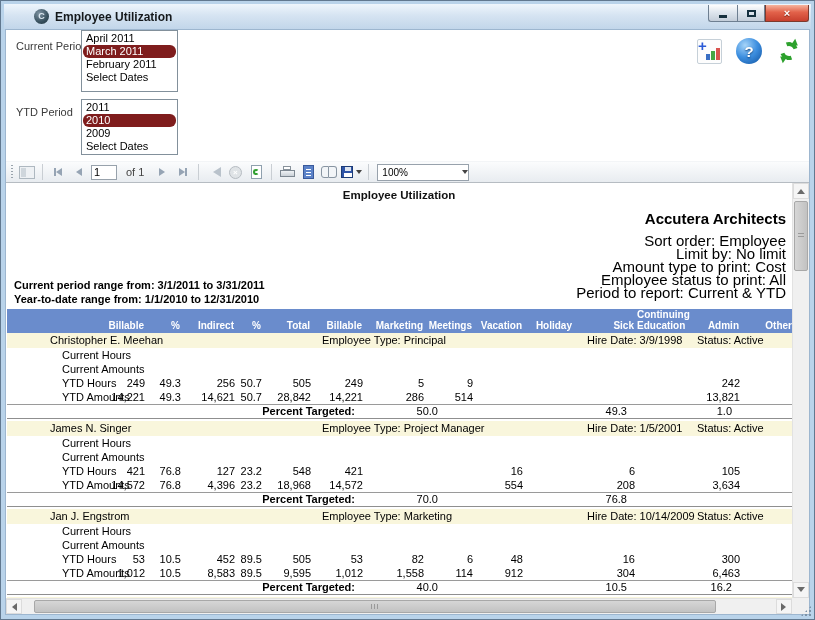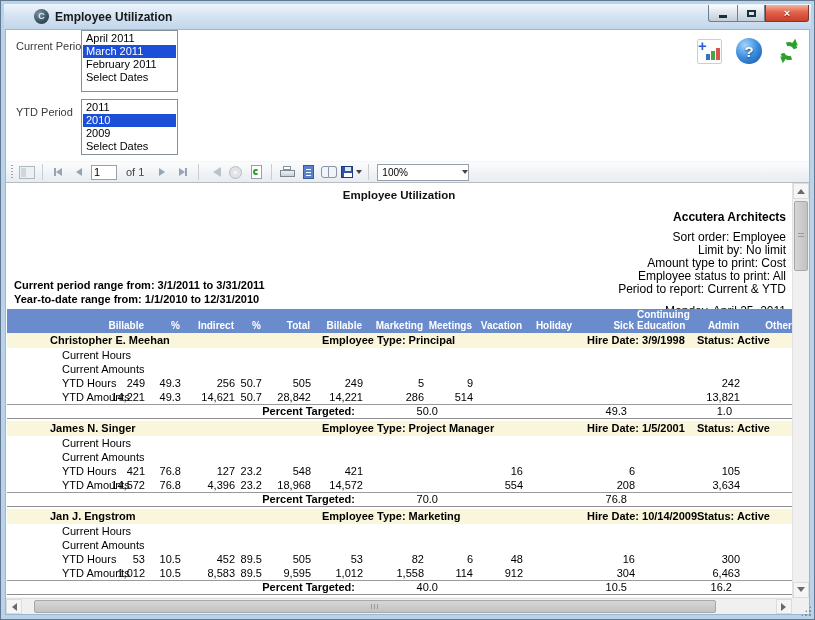--- a/index.html
+++ b/index.html
@@ -26,21 +26,21 @@
   .wbtn.close span { color:#fff; font-size:11px; font-weight:bold; line-height:1; text-shadow:0 1px 1px #7c2418; }
 
   
   .content { position:absolute; top:28px; left:4px; right:4px; bottom:4px; background:#fff; border:1px solid #9db6cf; }
 
   
   .filter-panel { position:relative; height:131px; background:#fff; }
   .flabel { position:absolute; left:10px; font-size:11px; color:#3b3b3b; }
   .listbox { position:absolute; left:75px; width:97px; background:#fff; border:1px solid #82909b; padding:1px; overflow:hidden; }
   .lb-item { height:13px; line-height:13px; font-size:11px; padding-left:3px; color:#000; white-space:nowrap; }
-  .lb-item.sel { background:#1d4ed8; color:#fff; }
+  .lb-item.sel { background:#7f1d1d; color:#fff;border-radius:6px; }
 
   .action-icons { position:absolute; top:8px; right:7px; display:flex; align-items:center; gap:14px; }
   .ic-chart-add { position:relative; width:25px; height:25px; background:#fdfdfd; border:1px solid #c6d0d8; border-radius:2px; }
   .ic-chart-add .bar { position:absolute; bottom:3px; width:4px; }
   .ic-chart-add .b1 { left:8px;  height:6px;  background:#3a6fc4; }
   .ic-chart-add .b2 { left:13px; height:9px;  background:#46a546; }
   .ic-chart-add .b3 { left:18px; height:12px; background:#d9534f; }
   .ic-chart-add .plus { position:absolute; left:0px; top:-3px; color:#2b5bd7; font-size:15px; font-weight:bold; }
   .ic-help { width:26px; height:26px; border-radius:50%;
     background:radial-gradient(circle at 35% 28%, #a6d4f8, #3d8fe0 48%, #10529e);
@@ -84,32 +84,32 @@
   .ic-save::after { content:""; position:absolute; bottom:0; left:2px; width:8px; height:4px; background:#fff; }
   .caret { width:0; height:0; border:3px solid transparent; border-top:4px solid #444; margin-left:3px; margin-top:3px; }
   .zoombox { width:92px; height:17px; background:#fff; border:1px solid #98a2ac; display:flex; align-items:center; padding-left:4px; margin-left:2px; }
   .zoombox .zv { flex:1; font-size:10px; color:#000; }
 
   
   .report-area { position:absolute; top:153px; left:0; right:0; bottom:0; background:#f0f0f0; }
   .viewport { position:absolute; left:0; top:0; right:17px; bottom:16px; background:#fff; overflow:hidden; }
 
   .rtitle { position:absolute; top:6px; left:0; width:100%; text-align:center; font-size:11.5px; font-weight:bold; color:#111; }
-  .rmeta { position:absolute; top:27px; right:6px; text-align:right; font-size:12px; color:#000; }
+  .rmeta { position:absolute; top:27px; right:6px; text-align:right; font-size:15px; color:#000; }
   .rmeta .company { font-weight:bold; margin-bottom:7px; }
   .rmeta .mline { line-height:13px; }
   .rmeta .dline { margin-top:9px; line-height:13px; }
   .rranges { position:absolute; left:8px; top:95px; font-size:11px; font-weight:bold; color:#000; }
   .rranges div { line-height:14px; }
 
   .rtable { position:absolute; top:126px; left:1px; width:788px; font-size:11px; color:#000; }
   .gridrow { display:grid; grid-template-columns:85px 55px 36px 54px 27px 49px 52px 61px 49px 50px 50px 62px 42px 63px 53px; }
   .thead { background:#6a8ccc; color:#fff; font-weight:bold; font-size:10px; height:24px; align-items:end; padding-bottom:0; }
   .hcell { text-align:right; padding-right:3px; line-height:11px; padding-bottom:2px; }
-  .band { position:relative; height:15px; background:#f9f6dc; font-weight:bold; }
+  .band { position:relative; height:15px; background:#f9f6dc; font-weight:normal; }
   .band span { position:absolute; top:0; line-height:15px; white-space:nowrap; }
   .band .nm { left:43px; } .band .ty { left:315px; } .band .hd { left:580px; } .band .st { left:690px; }
   .drow { height:14px; line-height:14px; }
   .rlabel { padding-left:55px; white-space:nowrap; overflow:visible;text-align:right; }
   .vcell { text-align:right; padding-right:2px; white-space:nowrap; }
   .ptrow { height:15px; line-height:13px; border-top:1px solid #9a9a9a; border-bottom:1px solid #8f8f8f; margin-bottom:2px; background:#fff;gap:44px; }
   .ptlabel { grid-column:1 / 5; text-align:right; padding-right:14px; font-weight:bold; }
   .clipwrap { height:6px; overflow:hidden; }
 
   

